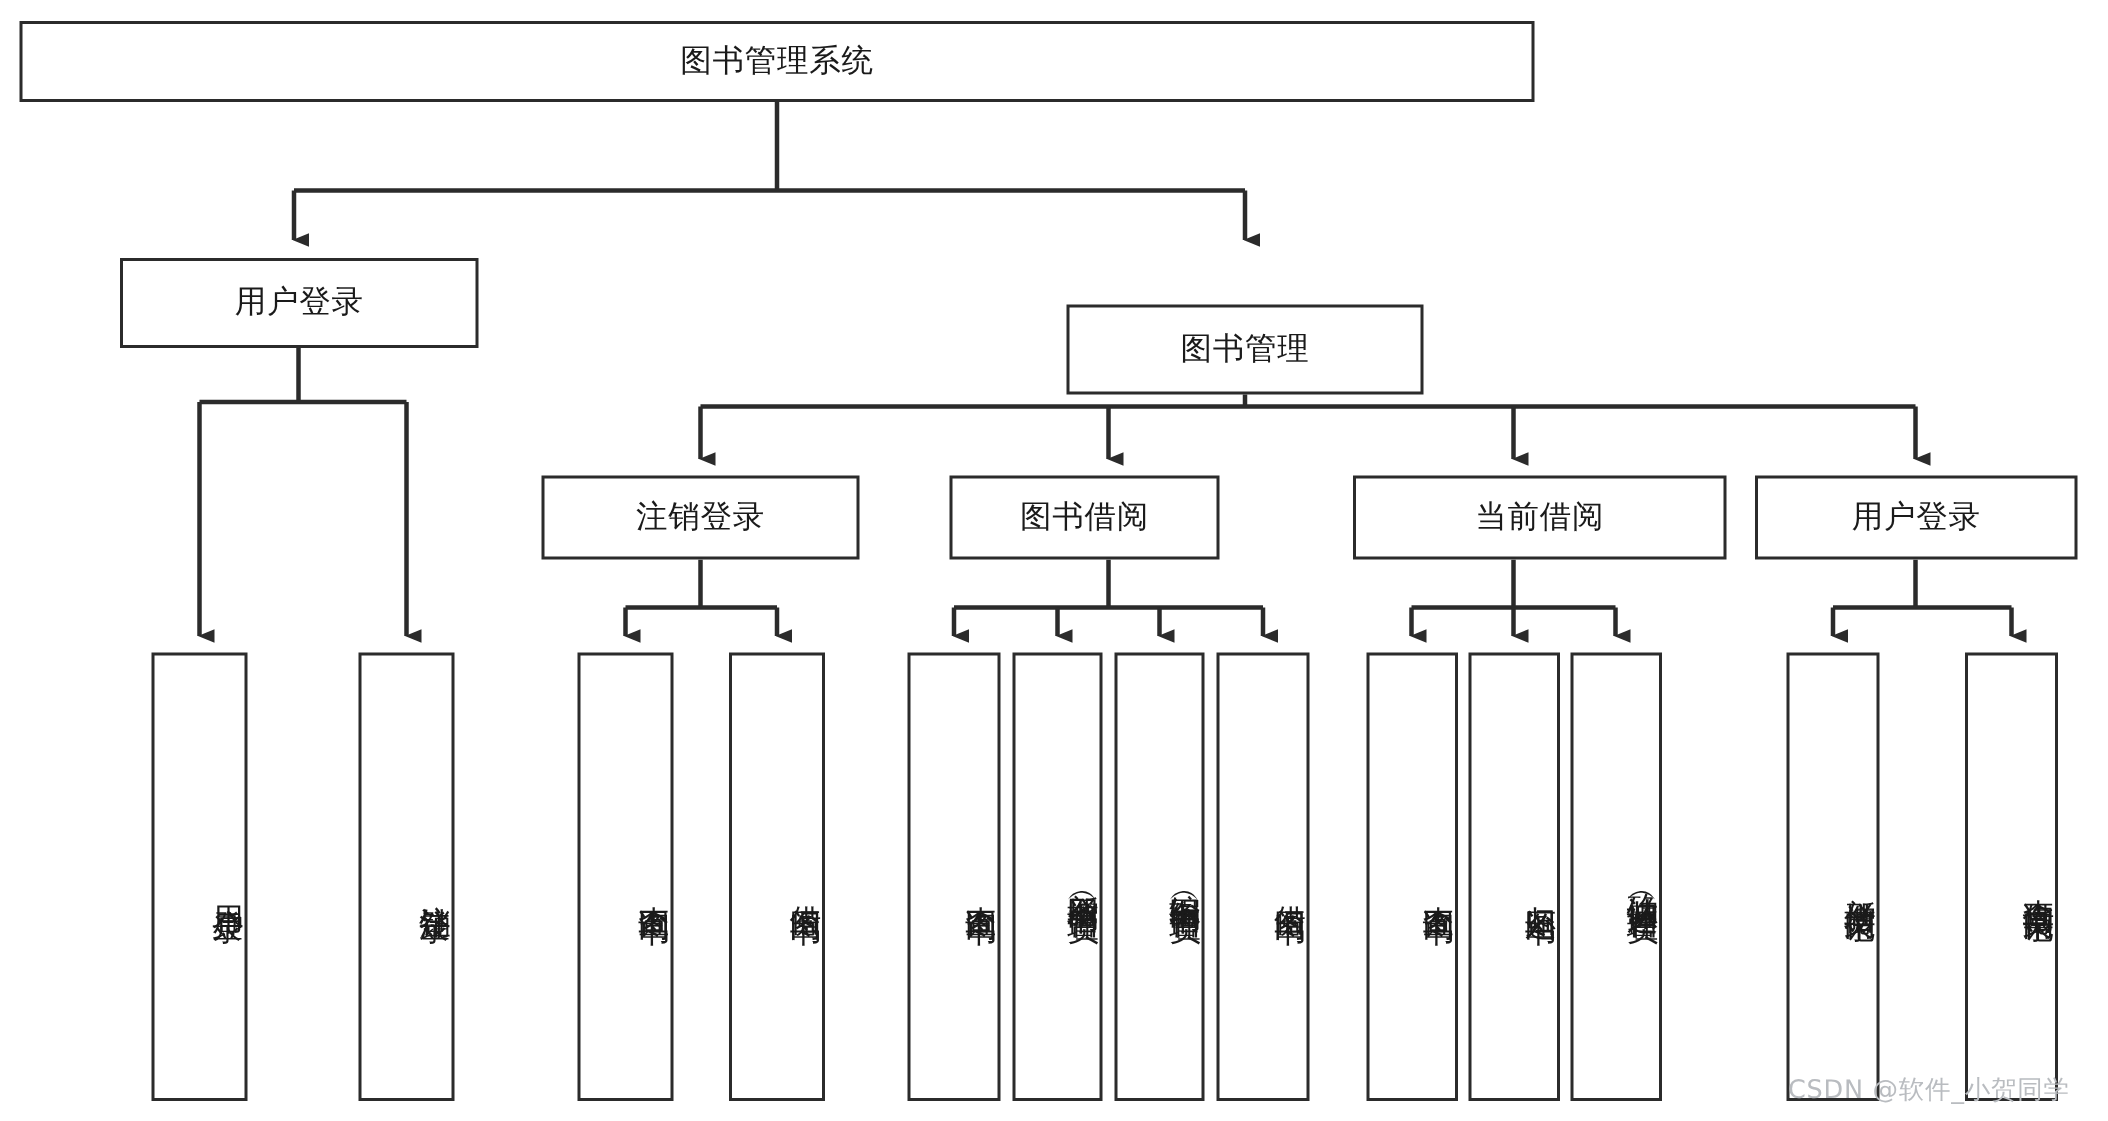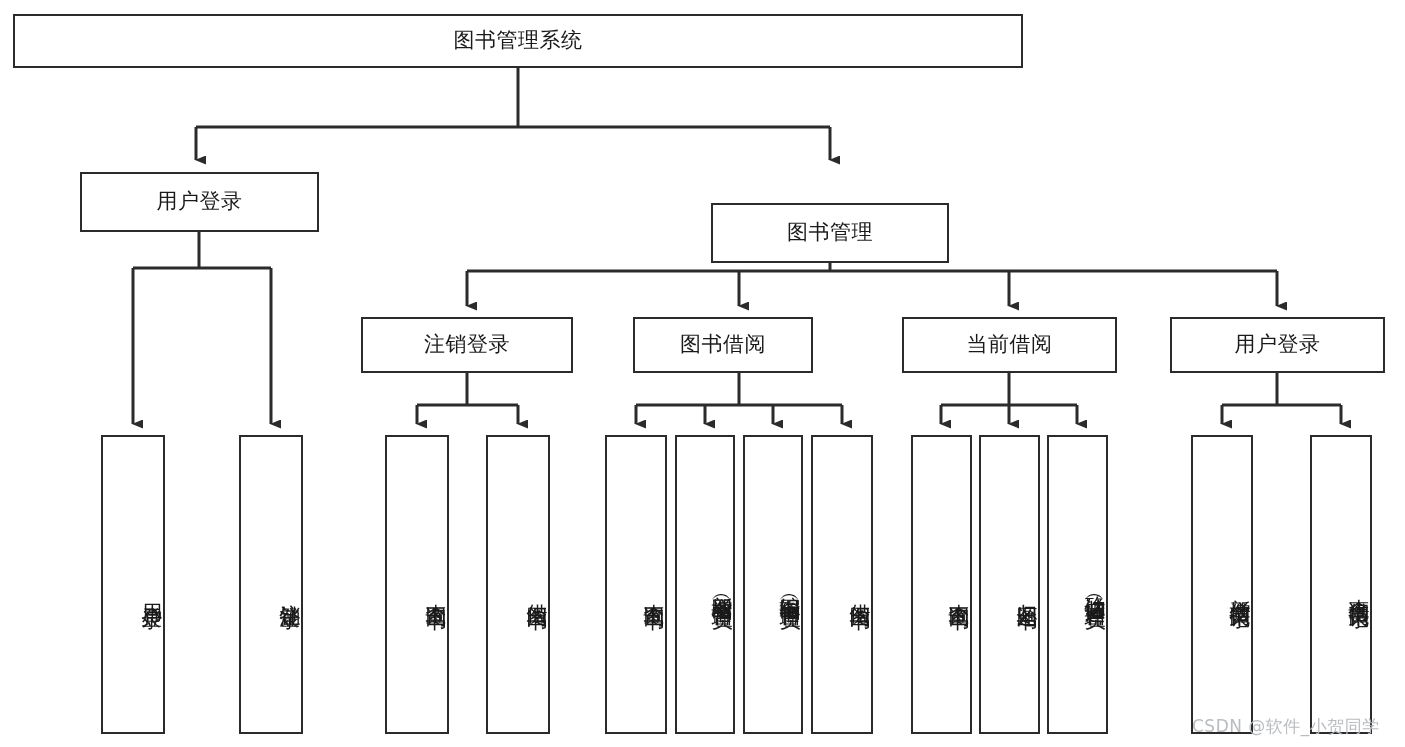--- a/index.html
+++ b/index.html
@@ -131,21 +131,21 @@
   </div>
 
   <div class="node horiz" style="left:361px; top:317px; width:212px; height:56px;">
     <span>注销登录</span>
   </div>
 
   <div class="node horiz" style="left:633px; top:317px; width:180px; height:56px;">
     <span>图书借阅</span>
   </div>
 
-  <div class="node horiz" style="left:902px; top:317px; width:215px; height:56px;">
+  <div class="node horiz" style="left:902px; top:317px; width:249px; height:56px;">
     <span>当前借阅</span>
   </div>
 
   <div class="node horiz" style="left:1170px; top:317px; width:215px; height:56px;">
     <span>用户登录</span>
   </div>
 
   <div class="node vert" style="left:101px; top:435px; width:64px; height:299px;">
     <span>用户登录</span>
   </div>

